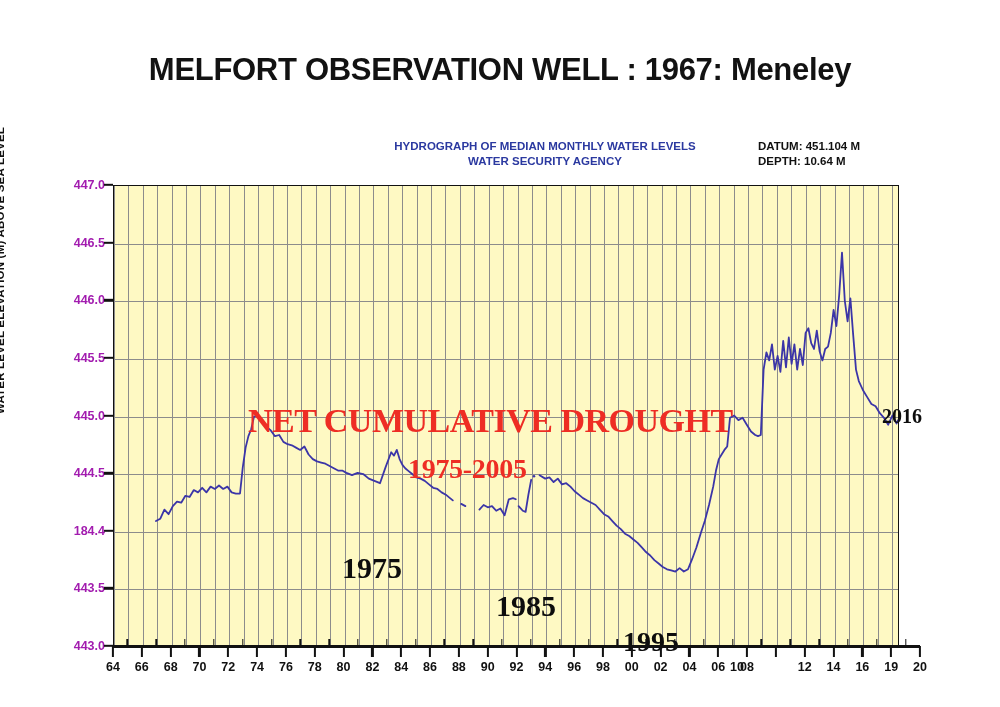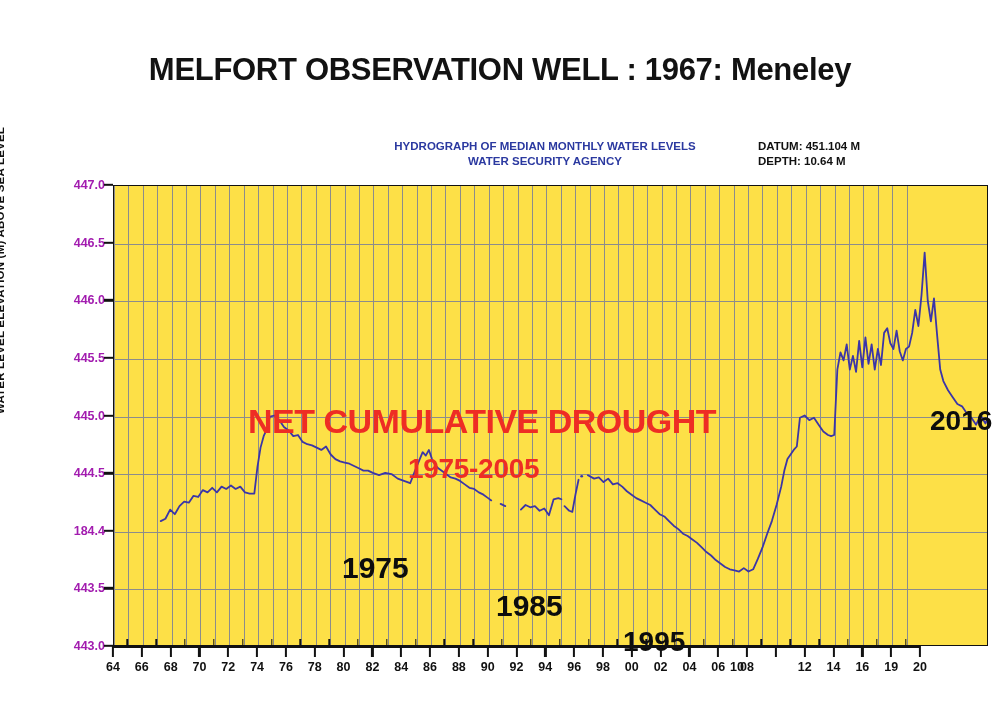--- a/index.html
+++ b/index.html
@@ -16,22 +16,22 @@
     white-space:nowrap;
   }
 
   .hdr{position:absolute;top:139px;font-size:11.5px;font-weight:bold;line-height:15px;color:#111;}
   .hdr-left{left:121px;text-align:left;}
   .hdr-mid{left:370px;width:350px;text-align:center;color:#2b39a0;}
   .hdr-right{left:758px;text-align:left;}
 
   
   #plot{
-    position:absolute;left:113px;top:185px;width:875px;height:461px;
-    background:#fde047;border:1.6px solid #111;box-sizing:border-box;
+    position:absolute;left:113px;top:185px;width:786px;height:461px;
+    background:#fef9c3;border:1.6px solid #111;box-sizing:border-box;font-family:Liberation Serif, serif;
   }
   #gridlayer{position:absolute;inset:0;overflow:hidden;}
   .vgrid{position:absolute;top:0;bottom:0;width:1px;background:#8c8c8c;}
   .hgrid{position:absolute;left:0;right:0;height:1px;background:#8c8c8c;}
 
   #trace{position:absolute;left:0;top:0;width:100%;height:100%;overflow:visible;}
 
   
   #ylabels{position:absolute;left:0;top:0;width:113px;height:707px;}
   .ytick-label{
@@ -57,21 +57,21 @@
 
   
   .ann{position:absolute;font-weight:bold;white-space:nowrap;}
   .ann-red{color:#ee2d24;}
   .ann-black{color:#0d0d0d;}
   #ann-drought1{left:134px;top:216px;font-size:34px;letter-spacing:-0.5px;}
   #ann-drought2{left:294px;top:267px;font-size:28px;letter-spacing:-0.3px;}
   #ann-1975{left:228px;top:365px;font-size:30px;}
   #ann-1985{left:382px;top:403px;font-size:30px;}
   #ann-1995{left:509px;top:440px;font-size:28px;}
-  #ann-2016{left:816px;top:219px;font-size:28px;}
+  #ann-2016{left:768px;top:219px;font-size:20px;}
 </style>
 </head>
 <body>
 
 <div id="page">
 
   <div class="title">MELFORT OBSERVATION WELL : 1967: Meneley</div>
 
 
   <div class="hdr hdr-mid">

